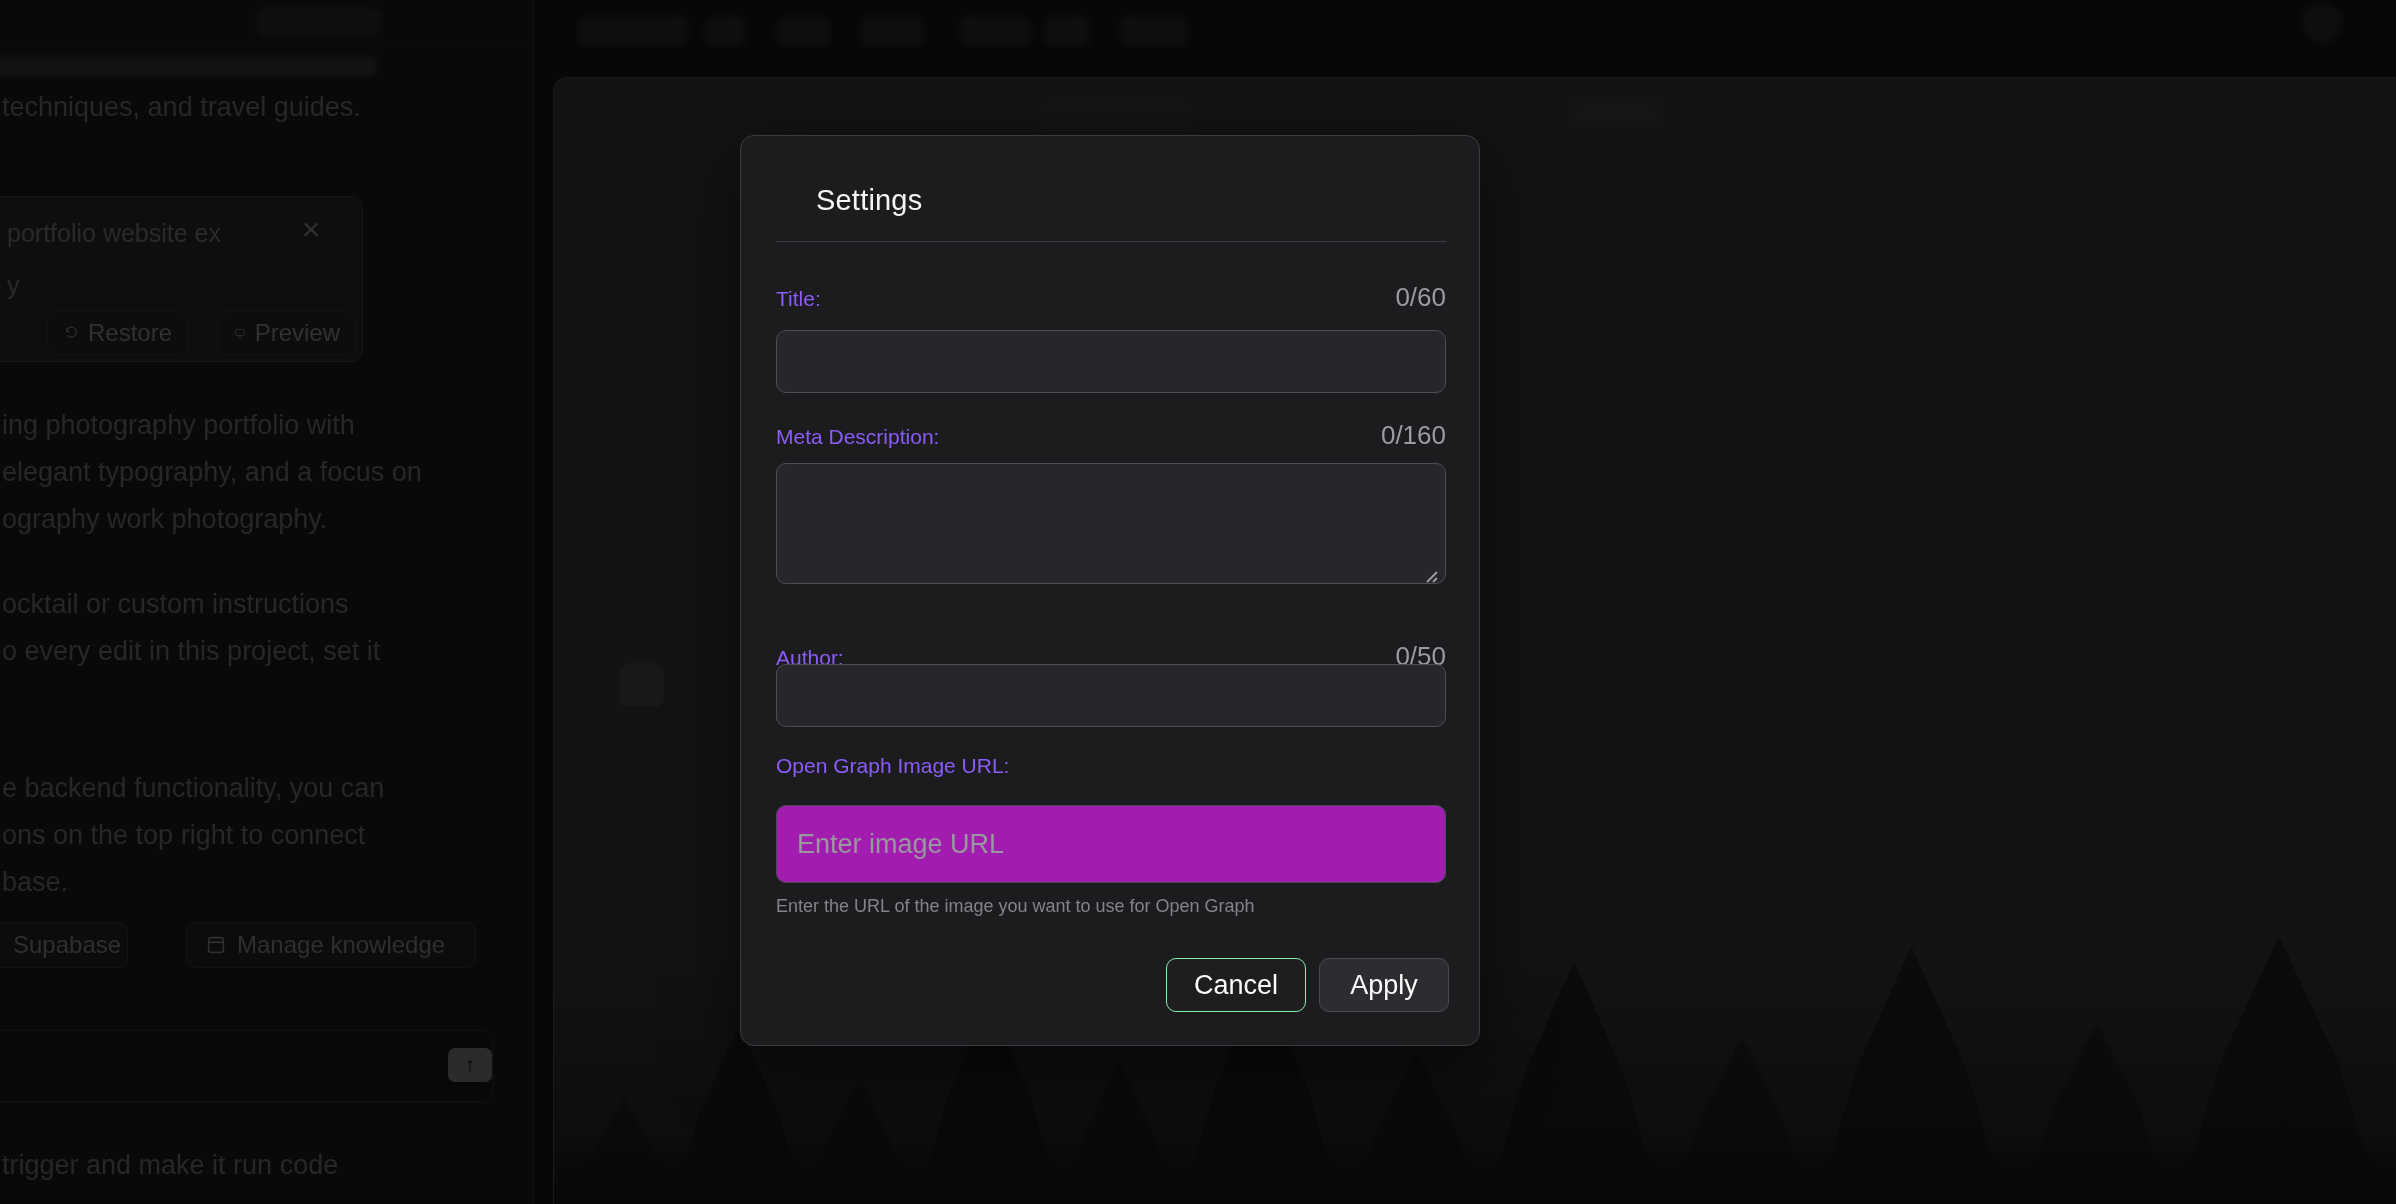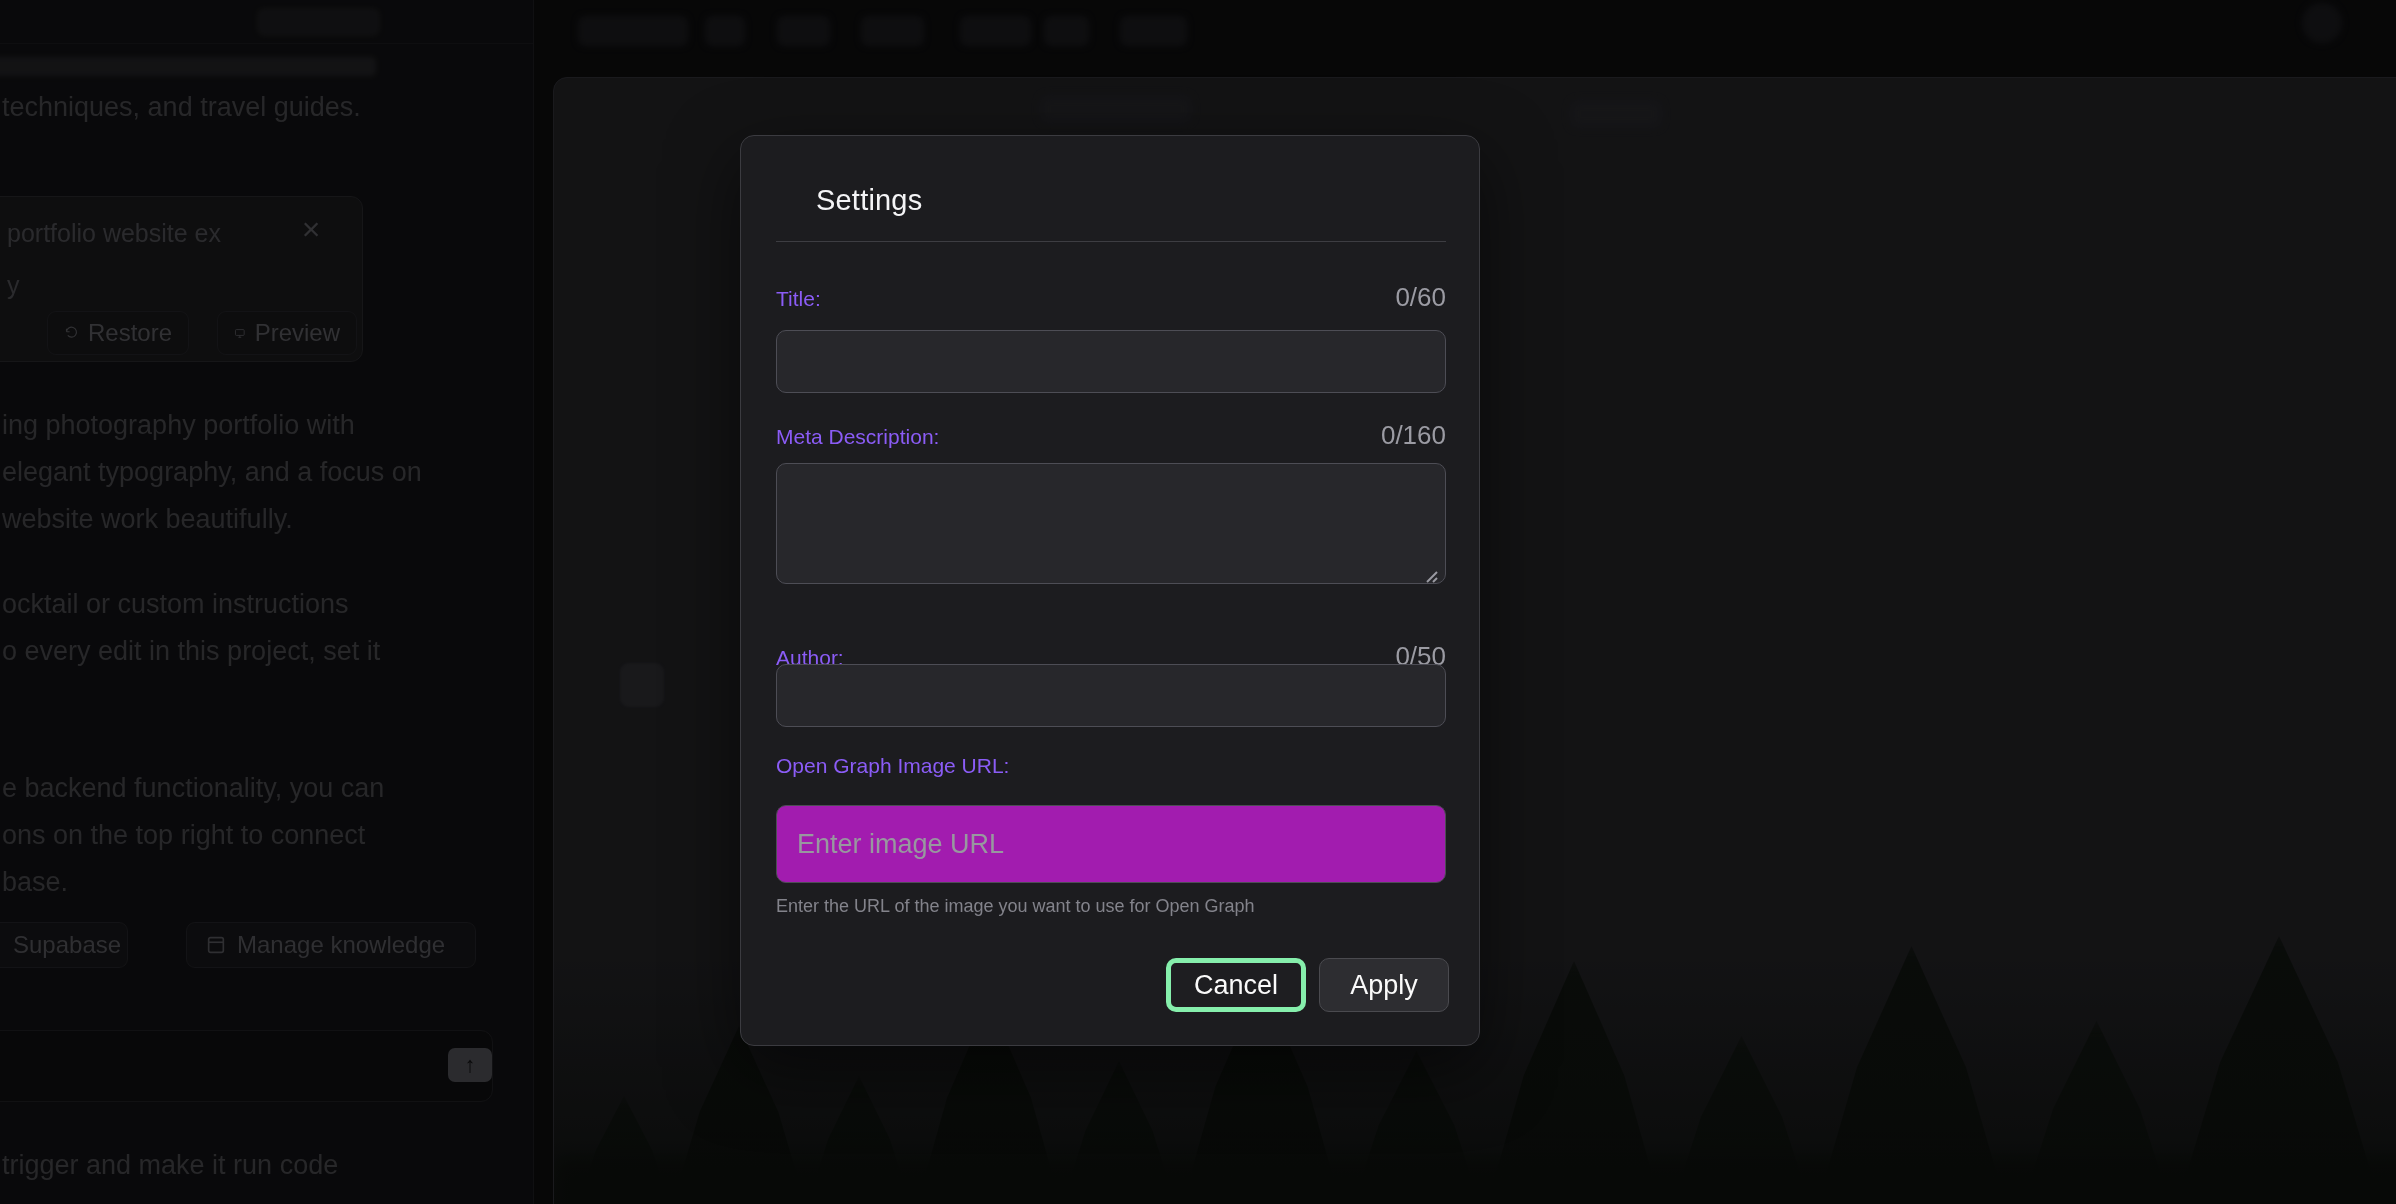--- a/index.html
+++ b/index.html
@@ -65,21 +65,21 @@
   .m-input { position: absolute; left: 35px; right: 33px; background: #27272b; border: 1px solid #4d4d55; border-radius: 10px; color: #e8e8ea; font-size: 27px; font-family: "Liberation Sans", sans-serif; padding: 0 20px; outline: none; }
   textarea.m-input { resize: none; padding: 14px 20px; }
   #og-input { background: #a21caf; }
   #og-input::placeholder { color: #98989f; opacity: 1; }
   #resize-handle { position: absolute; right: 40px; top: 430px; width: 18px; height: 18px; pointer-events: none; }
   #resize-handle svg { stroke: #9a9aa2; stroke-width: 2; }
 
   #helper-text { position: absolute; left: 35px; right: 33px; top: 760px; font-size: 18px; color: #83838b; }
 
   .m-btn { position: absolute; top: 822px; height: 54px; border-radius: 10px; font-size: 27px; font-family: "Liberation Sans", sans-serif; color: #fafafa; display: flex; align-items: center; justify-content: center; cursor: pointer; }
-  #cancel-btn { left: 425px; width: 140px; background: #1e1e21; border: 5px solid #86efac; }
+  #cancel-btn { left: 425px; width: 140px; background: #1e1e21; border: 1px solid #86efac; }
   #apply-btn  { left: 578px; width: 130px; background: #2d2d31; border: 1px solid #4a4a4f; }
 </style>
 </head>
 <body>
 
 <div id="stage">
 
   <aside id="sidebar">
     <div id="sidebar-header">
       <div class="tab-blob"></div>
@@ -102,21 +102,21 @@
         <svg viewBox="0 0 24 24">
             <rect x="3" y="5" width="18" height="12" rx="2"></rect>
             <path d="M9 21h6M12 17v4"></path>
           </svg>
         <span>Preview</span>
       </button>
     </div>
 
     <div class="sb-text" style="top:410px;">ing photography portfolio with</div>
     <div class="sb-text" style="top:457px;">elegant typography, and a focus on</div>
-    <div class="sb-text" style="top:504px;">website work beautifully.</div>
+    <div class="sb-text" style="top:504px;">ography work photography.</div>
 
     <div class="sb-text" style="top:589px;">ocktail or custom instructions</div>
     <div class="sb-text" style="top:636px;">o every edit in this project, set it</div>
 
     <div class="sb-text" style="top:773px;">e backend functionality, you can</div>
     <div class="sb-text" style="top:820px;">ons on the top right to connect</div>
     <div class="sb-text" style="top:867px;">base.</div>
 
     <button class="sb-btn" style="left:-44px; width:172px; padding-left:56px;">
       <span>Supabase</span>

